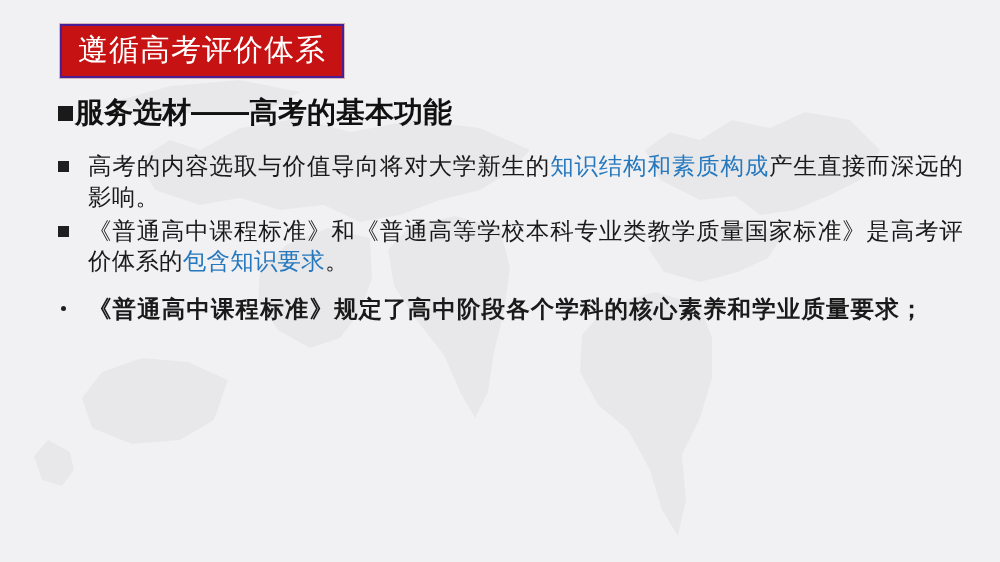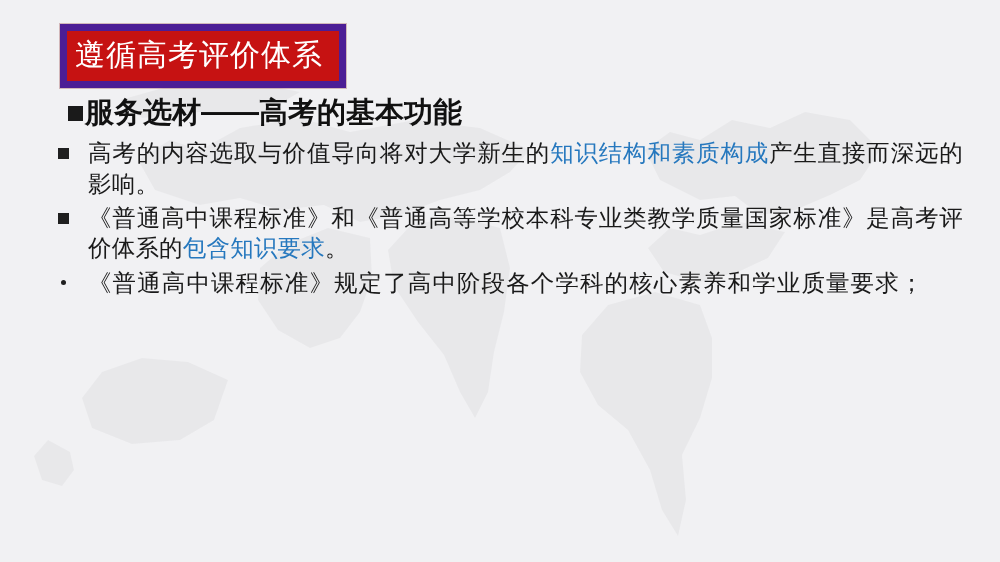--- a/index.html
+++ b/index.html
@@ -38,39 +38,39 @@
     z-index: 2;
     width: 1000px;
     height: 562px;
   }
 
   
   .title-banner {
     position: absolute;
     left: 60px;
     top: 24px;
-    padding: 6px 16px 9px 8px;
+    padding: 6px 16px 9px 16px;
     background: #c61212;
-    border: 7px solid #4c1d95;
+    border: 2px solid #4c1d95;
     box-shadow: 0 0 0 1px rgba(120,10,10,0.25);
   }
   .title-banner-text {
     display: block;
     color: #ffffff;
     font-size: 30px;
     font-weight: 400;
     line-height: 1.18;
     letter-spacing: 1px;
     white-space: nowrap;
   }
 
   
   .subheading {
     position: absolute;
-    left: 68px;
+    left: 58px;
     top: 95px;
     display: flex;
     align-items: baseline;
     white-space: nowrap;
   }
   .sq-bullet-lg {
     display: inline-block;
     width: 15px;
     height: 15px;
     background: #1a1a1a;
@@ -84,21 +84,21 @@
     font-size: 29px;
     font-weight: bold;
     line-height: 1.2;
     letter-spacing: 0px;
   }
 
   
   .bullets {
     position: absolute;
     left: 58px;
-    top: 138px;
+    top: 151px;
     width: 905px;
   }
   .bullet-row {
     display: flex;
     align-items: flex-start;
     margin-bottom: 3px;
   }
   .marker-col {
     flex: 0 0 30px;
     display: flex;
@@ -131,21 +131,21 @@
   .bullet-body-serif {
     flex: 1 1 auto;
     color: #1a1a1a;
     font-family: "Liberation Serif", "DejaVu Serif", serif;
     font-size: 23.5px;
     line-height: 1.33;
     letter-spacing: 1.1px;
   }
   .hl-blue { color: #2678be; }
 
-  .serif-group { margin-top: 4px; }
+  .serif-group { margin-top: 17px; font-weight: bold; }
   .serif-group .marker-col { padding-top: 12px; }
   .serif-group .bullet-row { margin-bottom: 1px; }
 </style>
 </head>
 <body>
 
 <div id="slide">
 
   <div id="world-map">
     <svg viewBox="0 0 1000 562" xmlns="http://www.w3.org/2000/svg" aria-hidden="true">

